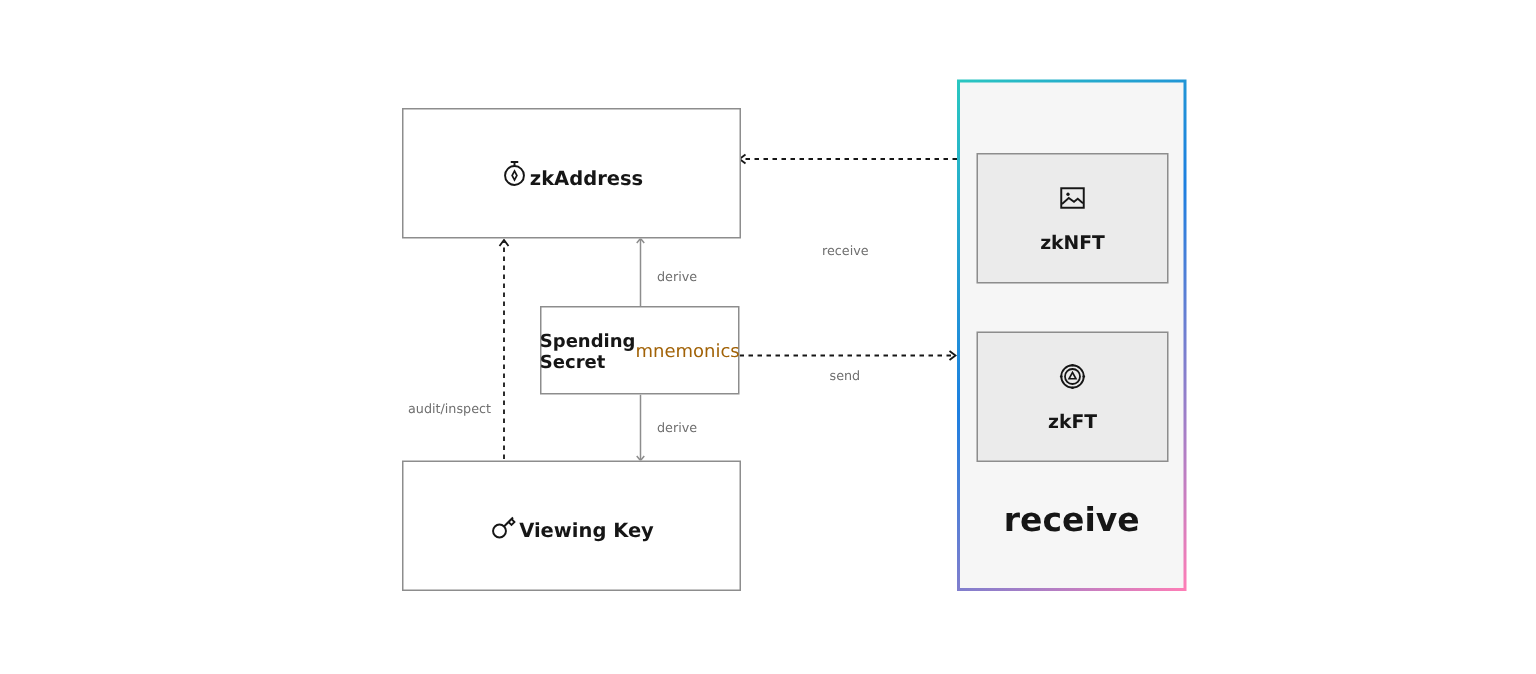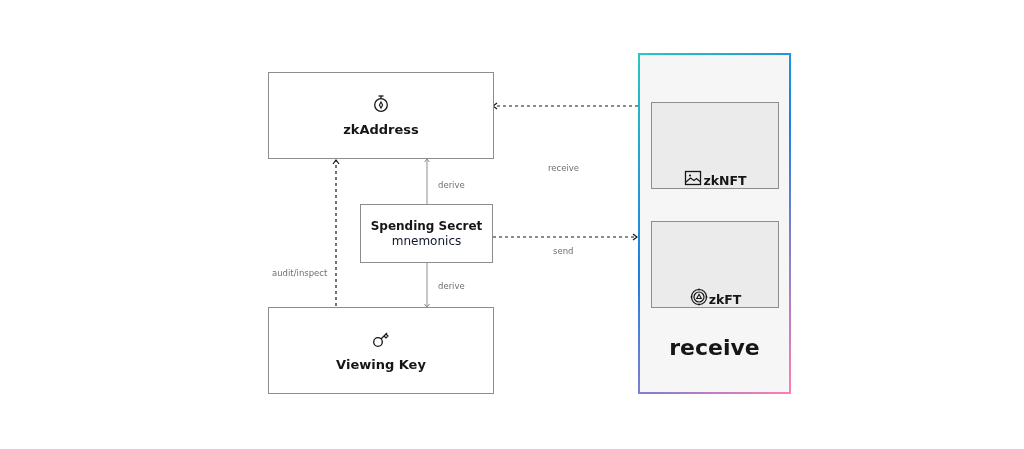--- a/index.html
+++ b/index.html
@@ -1,29 +1,29 @@
 <!DOCTYPE html>
 <html><head>
 <meta charset="utf-8">
 <style>
   html, body { margin:0; padding:0; background:#ffffff; }
   body { width:1024px; height:449px; position:relative; overflow:hidden;
          font-family:"DejaVu Sans", sans-serif; color:#161616; }
   .box { position:absolute; box-sizing:border-box; border:1px solid #8d8d8d; background:#fff;
-         display:flex; flex-direction:column; align-items:center; justify-content:center; }
+         display:flex; flex-direction:row; align-items:center; justify-content:center; }
   .box .title { font-weight:bold; font-size:13px; margin-top:8px; }
   .icon { width:20px; height:20px; display:block; }
   .label { position:absolute; font-size:8.5px; color:#6f6f6f; }
   svg.lines { position:absolute; left:0; top:0; }
   .assets { position:absolute; left:638px; top:53px; width:153px; height:341px; box-sizing:border-box;
             padding:2px; background:linear-gradient(135deg,#2ac7c0 0%,#1d7fe0 45%,#ff7eb6 100%); }
   .assets-inner { width:100%; height:100%; background:#f6f6f6; position:relative; }
   .asset { position:absolute; left:11px; width:128px; height:87px; box-sizing:border-box;
-           border:1px solid #8d8d8d; background:#ebebeb; display:flex; flex-direction:row;
-           align-items:flex-end; justify-content:center; }
+           border:1px solid #8d8d8d; background:#ebebeb; display:flex; flex-direction:column;
+           align-items:center; justify-content:center; }
   .asset .title { font-weight:bold; font-size:12.5px; margin-top:12px; }
   .assets-title { position:absolute; left:0; right:0; top:280px; text-align:center;
                   font-size:22px; font-weight:bold; }
 </style>
 </head>
 <body>
 
 <svg class="lines" width="1024" height="449">
 
   <line x1="427" y1="204" x2="427" y2="159" stroke="#8d8d8d" stroke-width="1"></line>
@@ -47,21 +47,21 @@
     <line x1="7.5" y1="2" x2="12.5" y2="2" stroke="#161616" stroke-width="1.3"></line>
     <line x1="10" y1="2" x2="10" y2="4.5" stroke="#161616" stroke-width="1.3"></line>
     <circle cx="10" cy="11" r="6.3" fill="none" stroke="#161616" stroke-width="1.3"></circle>
     <path d="M10,8 L11.6,11 L10,14 L8.4,11 Z" fill="none" stroke="#161616" stroke-width="1.1"></path>
   </svg>
   <div class="title">zkAddress</div>
 </div>
 
 <div class="box" style="left:360px;top:204px;width:133px;height:59px;">
   <div style="font-weight:bold;font-size:12px;">Spending Secret</div>
-  <div style="font-size:12px;color:#0f172a;margin-top:1px;">mnemonics</div>
+  <div style="font-size:12px;color:#a16207;margin-top:1px;">mnemonics</div>
 </div>
 
 <div class="box" style="left:268px;top:307px;width:226px;height:87px;text-align:right;">
   <svg class="icon" viewBox="0 0 20 20">
     <circle cx="7" cy="13" r="4.3" fill="none" stroke="#161616" stroke-width="1.3"></circle>
     <line x1="10" y1="10" x2="16" y2="4" stroke="#161616" stroke-width="1.3"></line>
     <path d="M13,7 L15,9 L17,7 L15,5" fill="none" stroke="#161616" stroke-width="1.2"></path>
   </svg>
   <div class="title">Viewing Key</div>
 </div>

